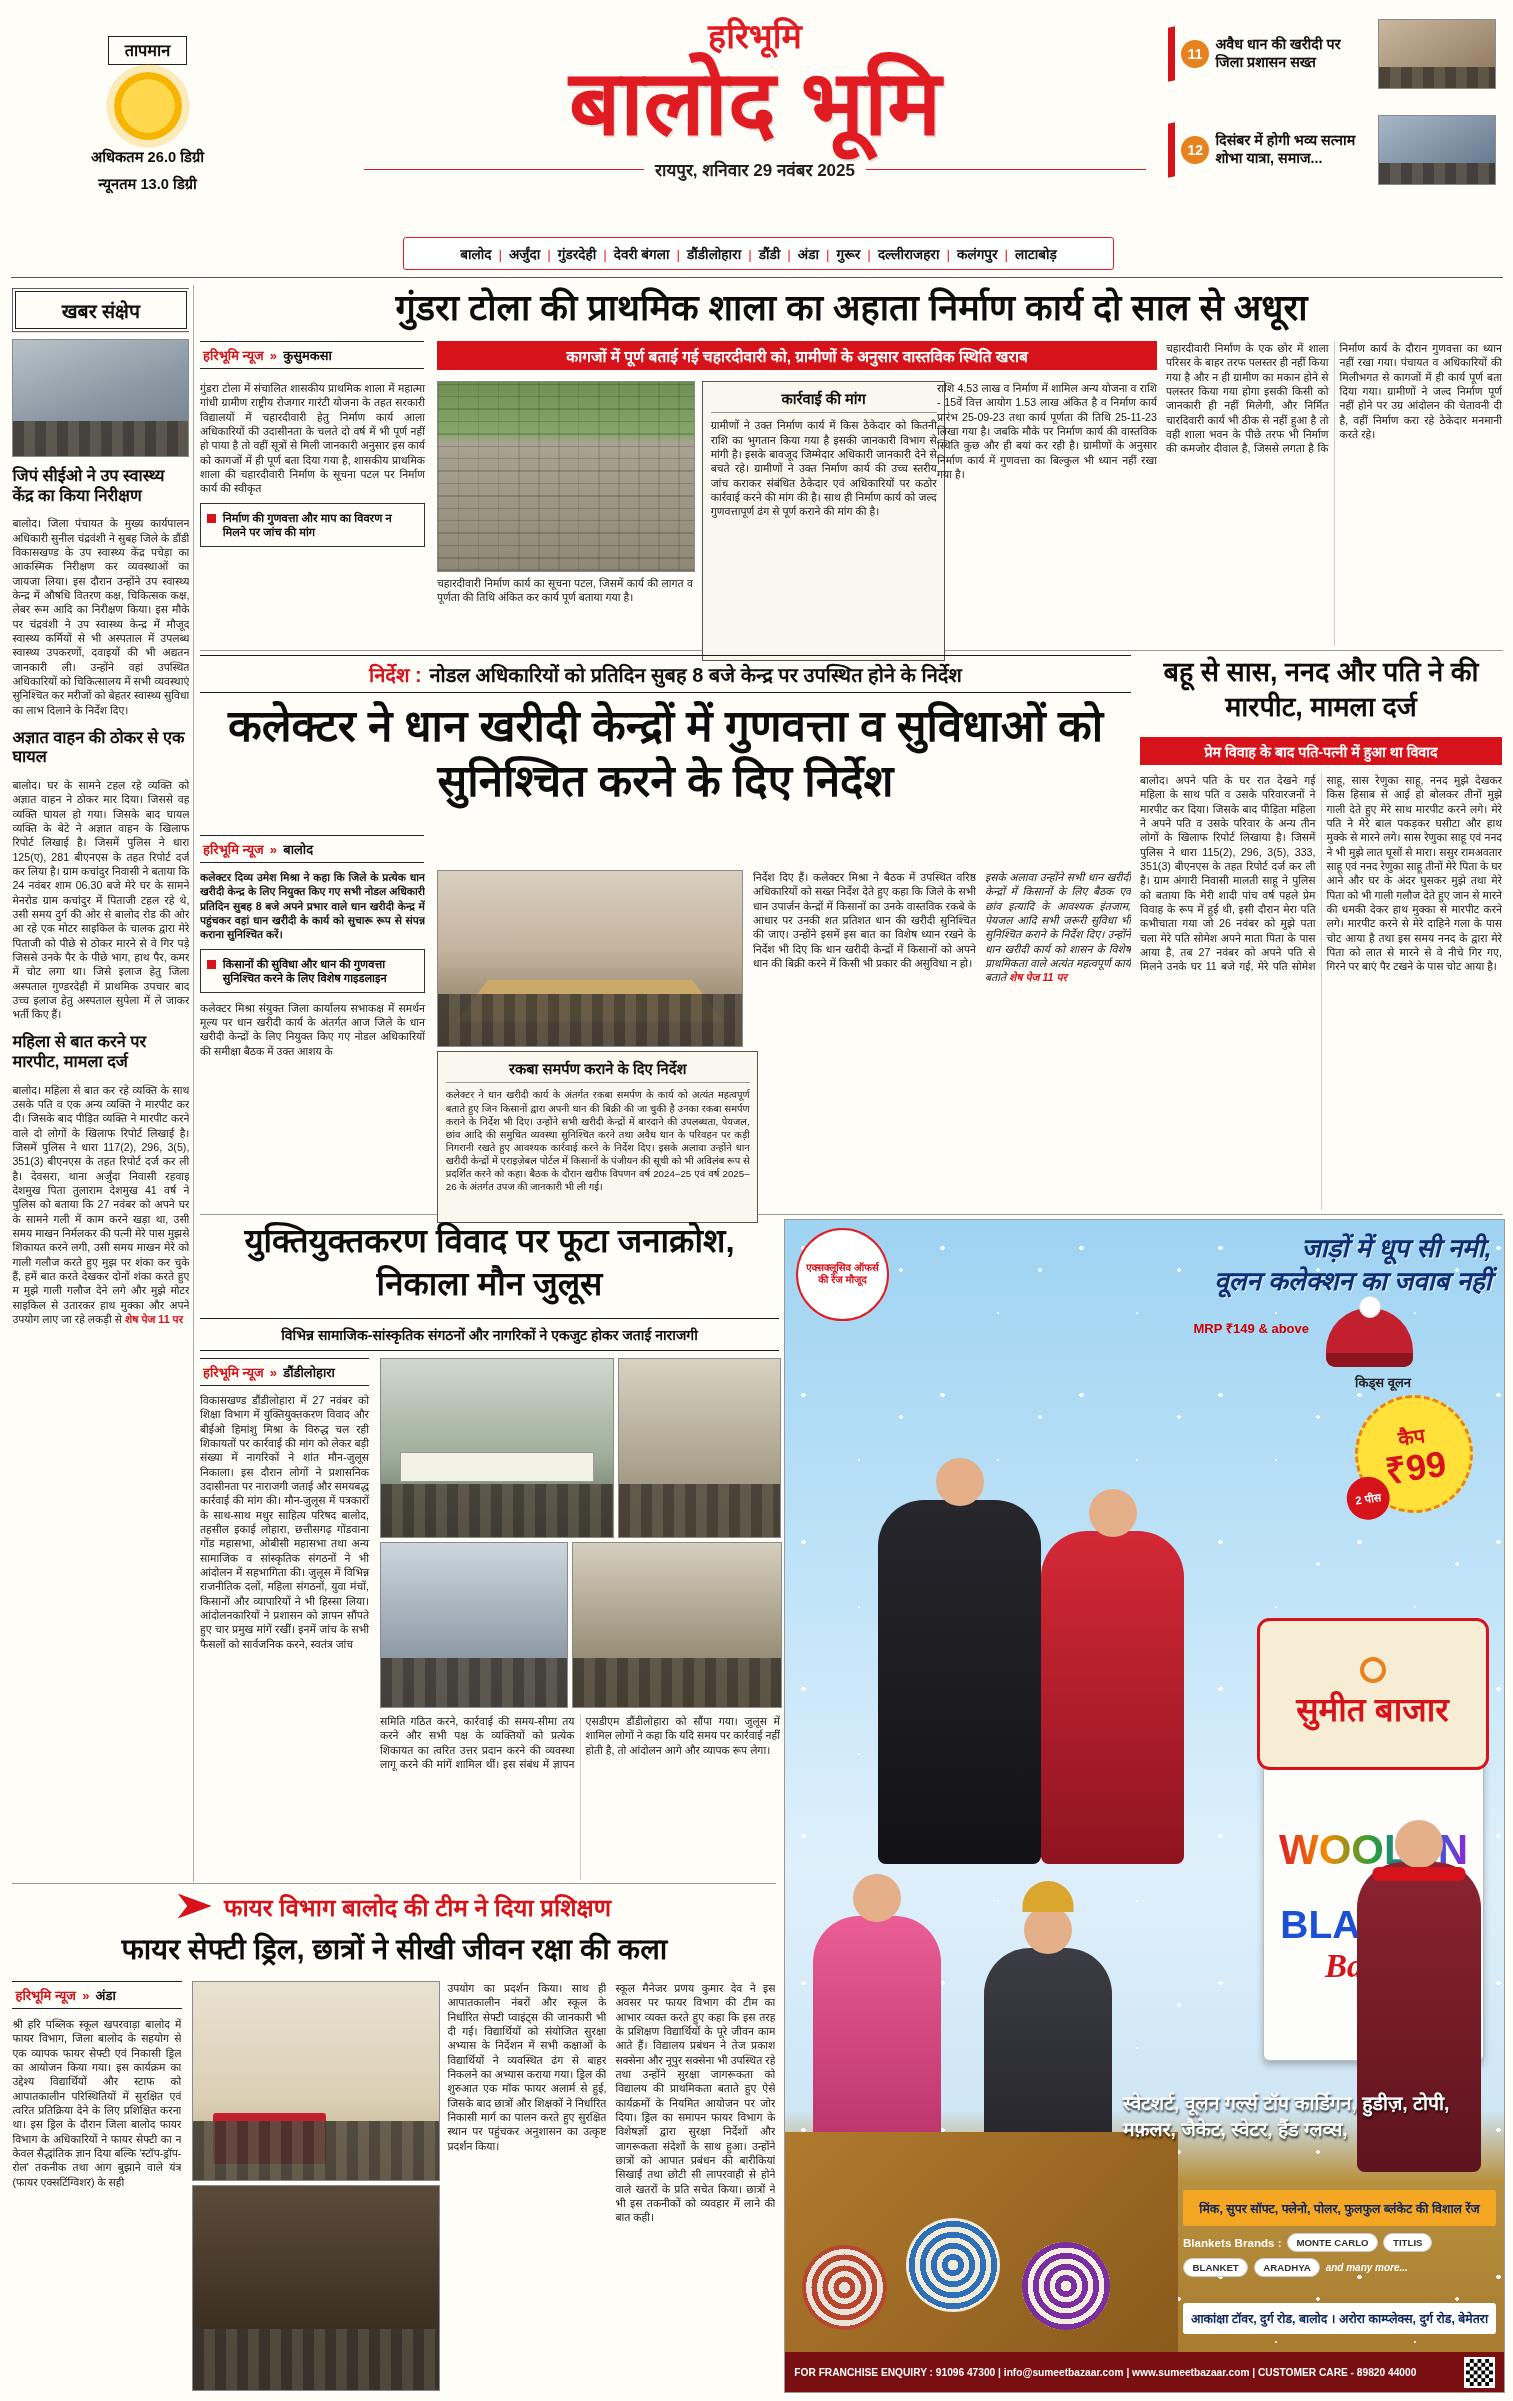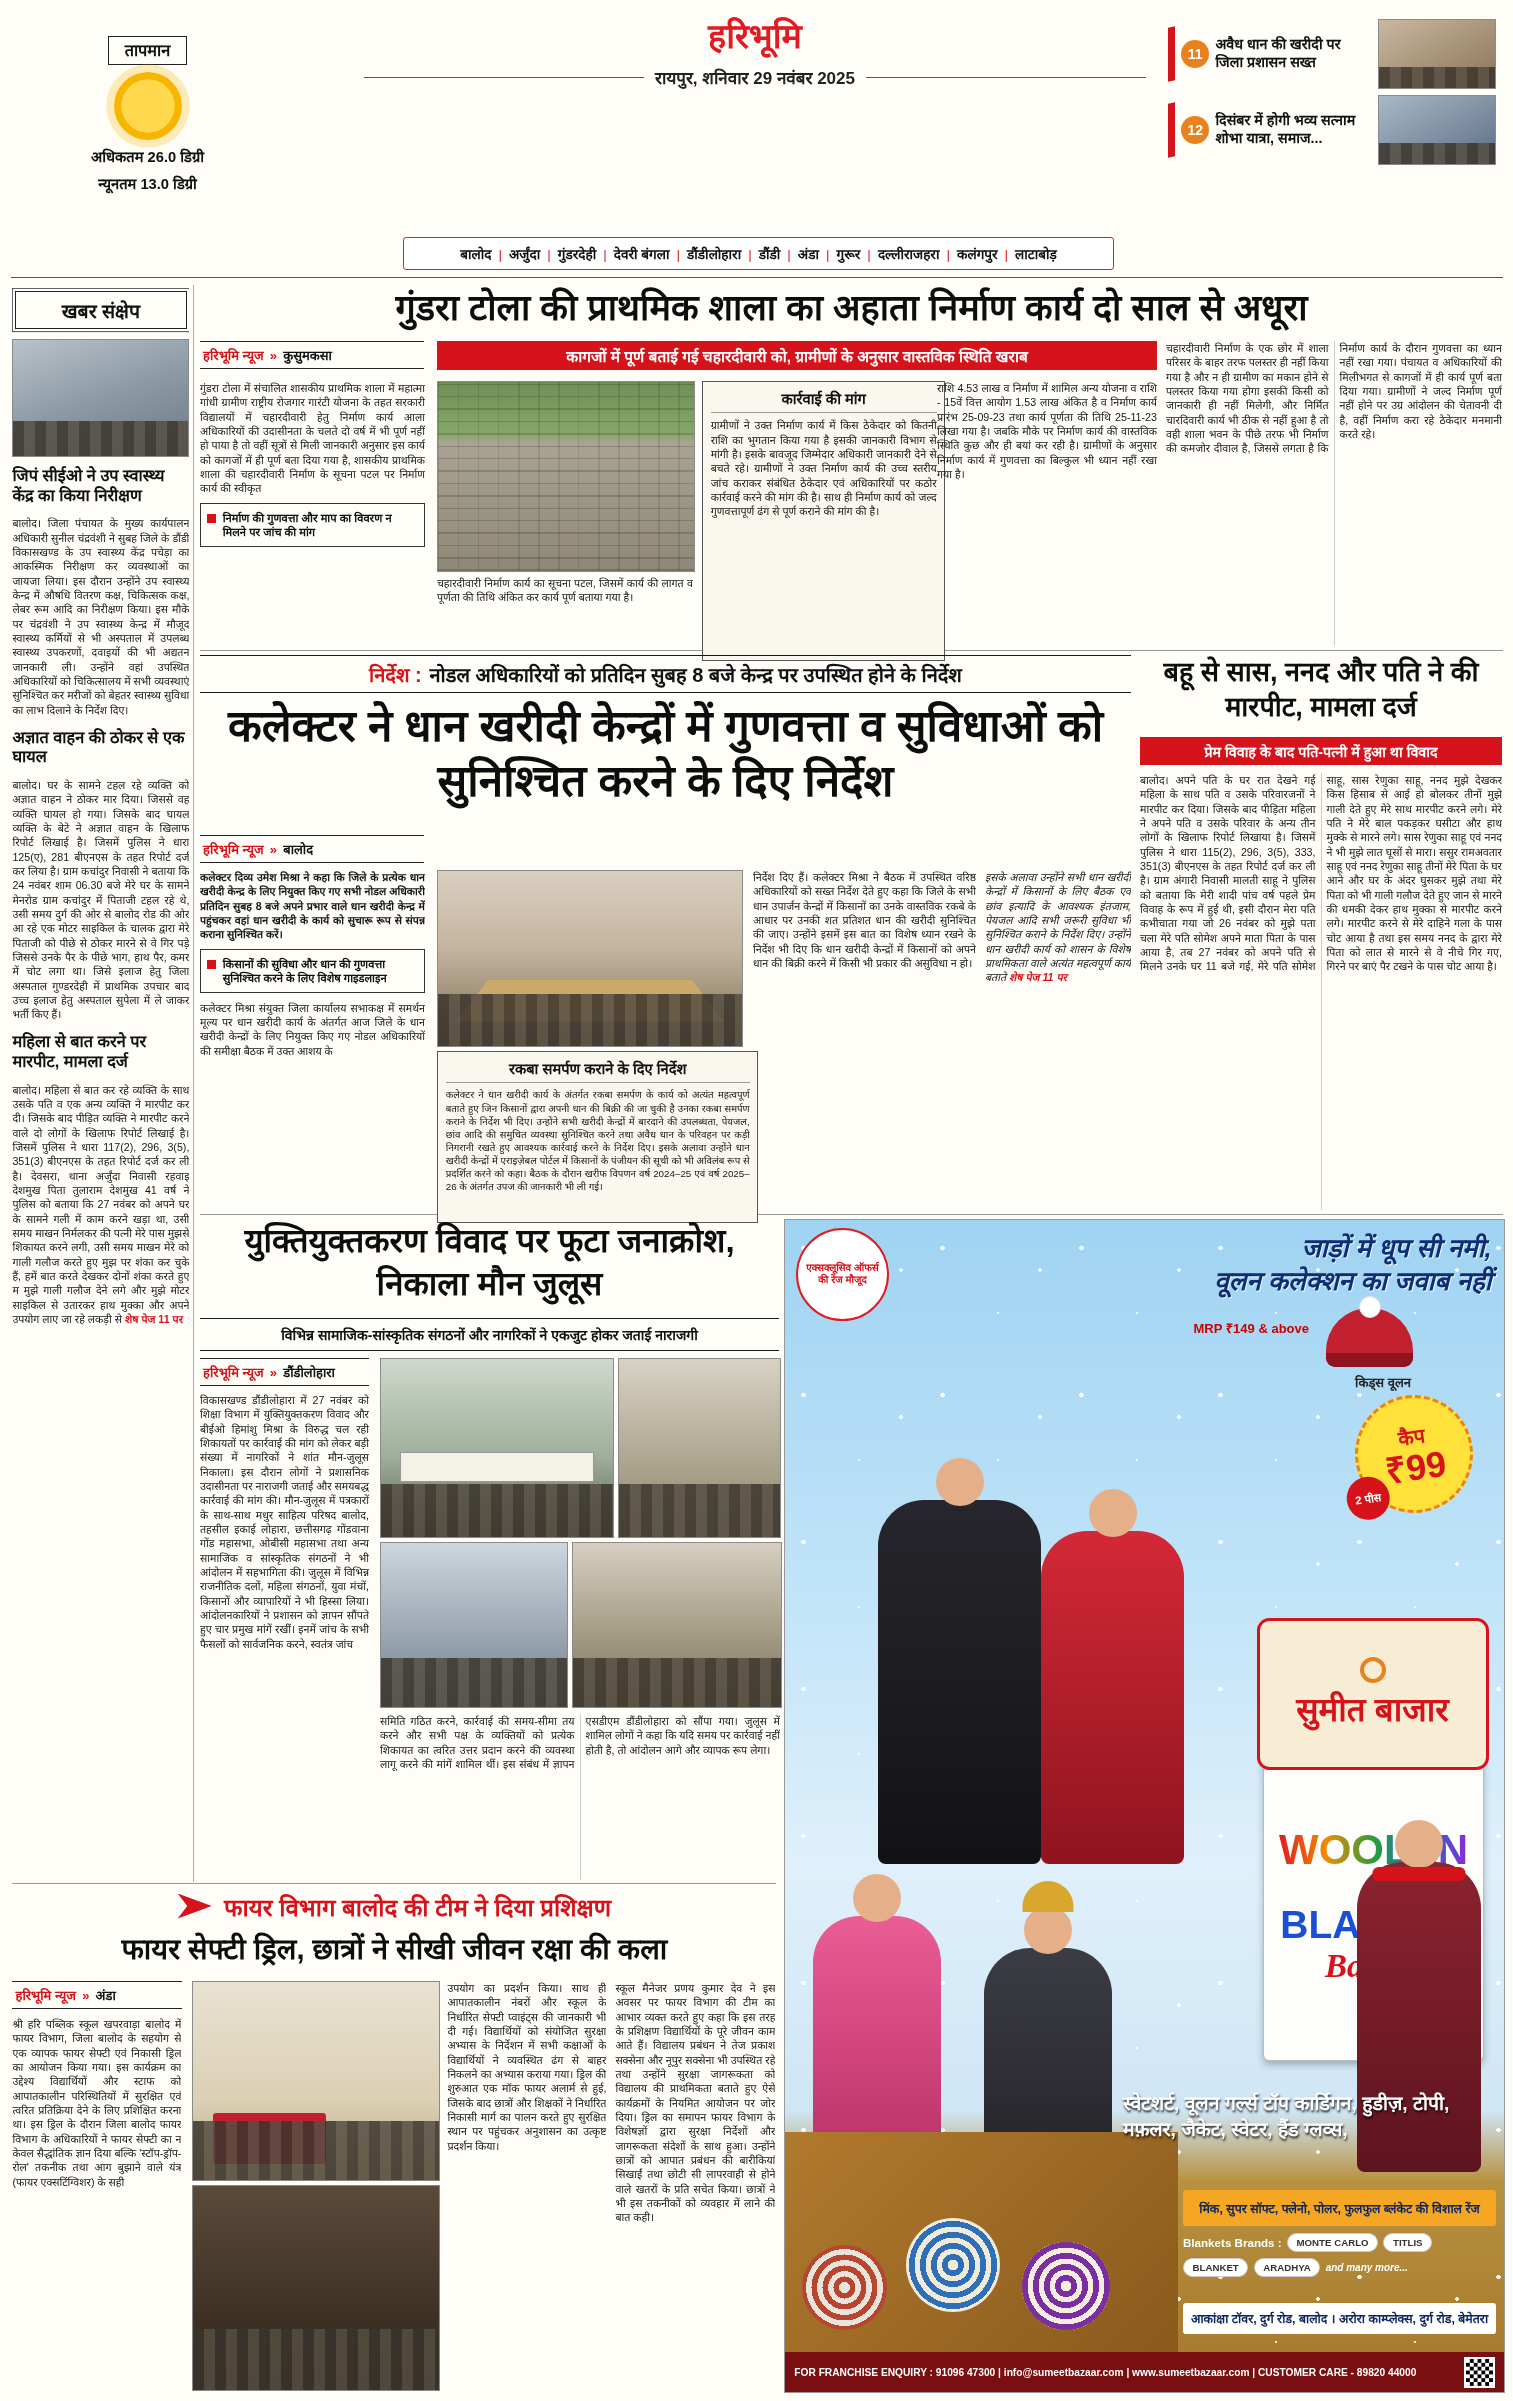--- a/index.html
+++ b/index.html
@@ -21,21 +21,21 @@
   .weather-tab{display:inline-block;border:1.2px solid #222;padding:2.3px 15.5px;font-size:16.3px;font-weight:700;}
   .sun{position:relative;width:68px;height:68px;margin:7.7px auto 3.1px;border-radius:50%;
        background:radial-gradient(circle,#ffd84d 0 55%,#f7b500 56%);box-shadow:0 0 0 7.7px rgba(247,181,0,.25);}
   .w-line{font-size:14.7px;font-weight:700;margin-top:6.2px;}
   .masthead{left:364px;top:12.4px;width:782px;text-align:center;}
   .brand{font-size:34px;font-weight:800;color:#e11b22;}
   .paper-title{font-size:90px;font-weight:800;color:#e11b22;line-height:1.02;text-shadow:1.5px 2.3px 0 rgba(0,0,0,.12);}
   .dateline-wrap{display:flex;align-items:center;gap:11px;margin-top:7.7px;}
   .rule{flex:1;border-top:1.9px solid #e11b22;}
   .date-text{font-size:17px;font-weight:700;color:#222;}
-  .topnews{left:1168px;top:18.6px;width:328px;display:flex;flex-direction:column;gap:6px;}
+  .topnews{left:1168px;top:18.6px;width:328px;display:flex;flex-direction:column;gap:26px;}
   .tn-item{display:flex;align-items:center;gap:6.2px;height:70px;}
   .tn-ribbon{width:7px;height:54px;background:#d6121a;transform:skewY(-12deg);flex:none;}
   .tn-num{width:28px;height:28px;border-radius:50%;background:#e8821e;color:#fff;font-weight:800;flex:none;
           display:flex;align-items:center;justify-content:center;font-size:14px;}
   .tn-text{flex:1;font-size:14.3px;font-weight:700;line-height:1.22;}
   .tn-photo{width:116px;height:68px;flex:none;position:relative;border:0.8px solid #8a8a8a;}
   .ph-tn1{background:linear-gradient(150deg,#c9b8a0,#8a7358);}
   .ph-tn2{background:linear-gradient(150deg,#a8b8c8,#5d6f85);}
   .citynav{left:403px;top:237px;width:709px;height:31px;border:1.5px solid #e11b22;border-radius:3.1px;
            display:flex;align-items:center;justify-content:center;font-size:13.6px;font-weight:700;background:#fff;}
@@ -228,20 +228,21 @@
 
   <div class="abs weather">
     <div class="weather-tab">तापमान</div>
     <div class="sun"></div>
     <div class="w-line">अधिकतम 26.0 डिग्री</div>
     <div class="w-line">न्यूनतम 13.0 डिग्री</div>
   </div>
 
   <div class="abs masthead">
     <div class="brand">हरिभूमि</div>
+    <div class="paper-title">बालोद भूमि</div>
     <div class="dateline-wrap">
       <span class="rule"></span>
       <span class="date-text">रायपुर, शनिवार 29 नवंबर 2025</span>
       <span class="rule"></span>
     </div>
   </div>
 
   <div class="abs topnews">
     <div class="tn-item">
       <span class="tn-ribbon"></span>

